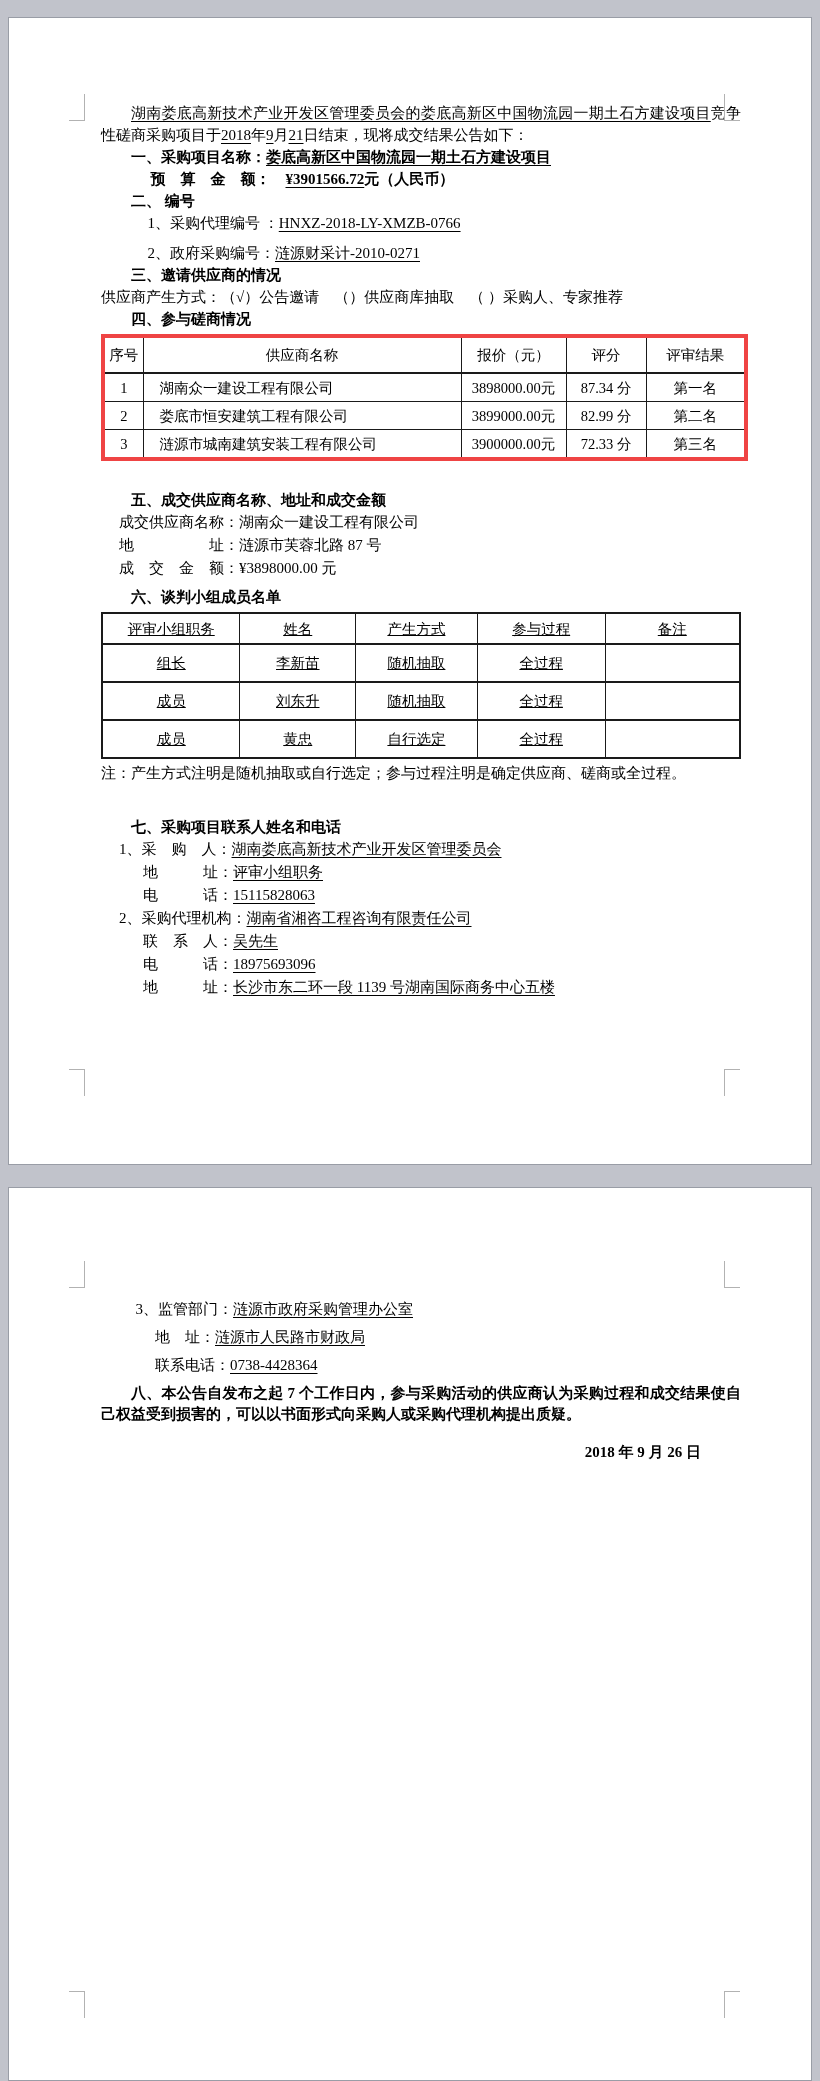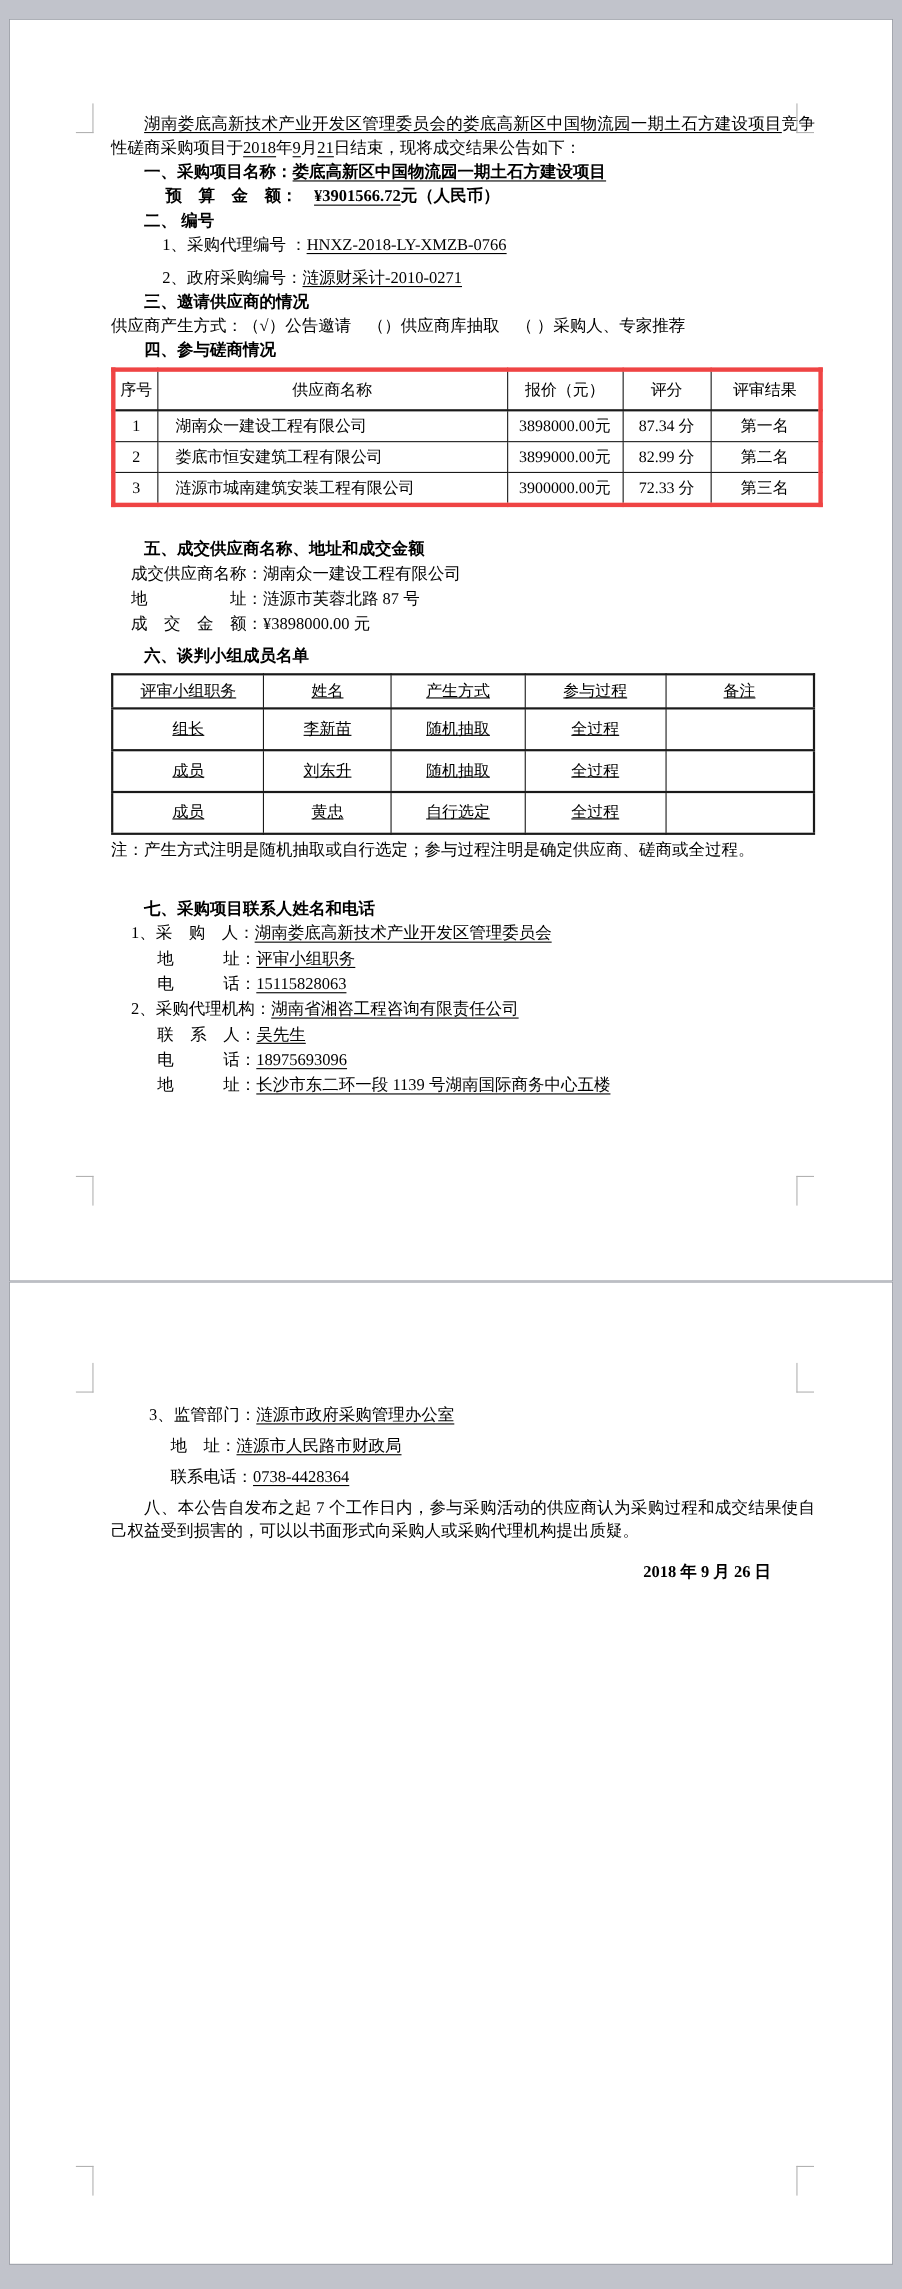--- a/index.html
+++ b/index.html
@@ -12,21 +12,21 @@
   }
   .page{
     position:relative;
     width:804px;
     margin:0 auto;
     background:#ffffff;
     border:1px solid #999da6;
     box-sizing:border-box;
   }
   .page1{margin-top:17px;height:1148px;}
-  .page2{height:894px;}
+  .page2{margin-top:22px;height:894px;}
   .content{padding:0 70px 0 92px;font-size:15px;line-height:22px;}
   .p1content{padding-top:84px;}
   .p2content{padding-top:110px;}
 
   
   .mark{position:absolute;width:15px;height:26px;}
   .mark.tl{left:60px;border-right:1px solid #b2b2b2;border-bottom:1px solid #b2b2b2;}
   .mark.tr{left:715px;border-left:1px solid #b2b2b2;border-bottom:1px solid #b2b2b2;}
   .mark.bl{left:60px;border-right:1px solid #b2b2b2;border-top:1px solid #b2b2b2;}
   .mark.br{left:715px;border-left:1px solid #b2b2b2;border-top:1px solid #b2b2b2;}
@@ -64,21 +64,21 @@
   .t1{border:4px solid #ef4444;}
   .t1 th{height:32px;}
   .t1 td{height:25px;}
   .t1 tr.hdr{border-bottom:2px solid #1a1a1a;}
   .t1 td.name{text-align:left;padding-left:16px;}
   .t2{border:2px solid #1a1a1a;margin-top:4px;text-decoration:underline;}
   .t2 th{height:27px;}
   .t2 td{height:34px;}
   .t2 tr{border-bottom:2px solid #1a1a1a;}
 
-  .s8para{font-weight:normal;text-indent:2em;text-align:justify;line-height:21px;margin-top:6px;}
+  .s8para{font-weight:bold;text-indent:2em;text-align:justify;line-height:21px;margin-top:6px;}
   .dateline{font-weight:bold;text-align:right;margin-top:16px;padding-right:40px;}
   .p2line1{text-indent:2.3em;line-height:23px;margin-bottom:5px;}
   .p2line2{text-indent:3.6em;line-height:23px;margin-bottom:5px;}
 </style>
 </head>
 <body>
 
 <div>
 
   <div class="page page1 p1">

